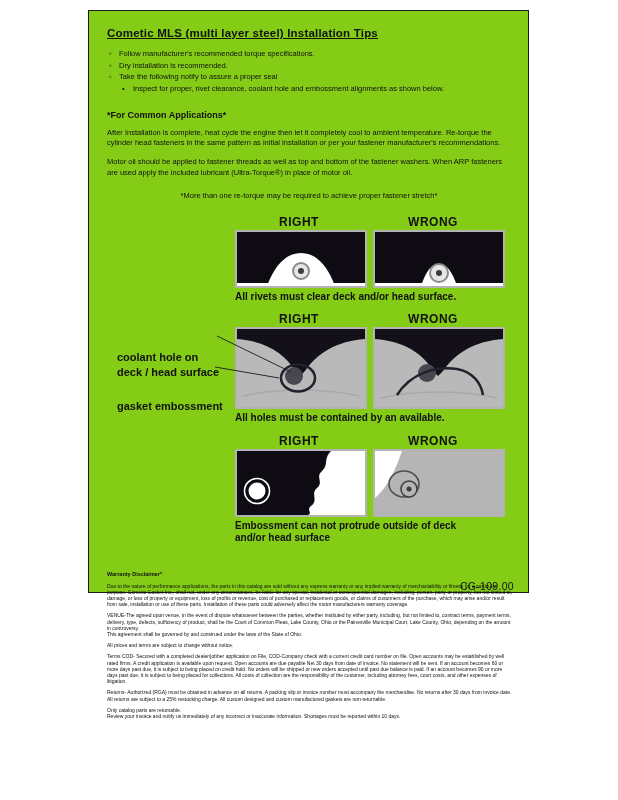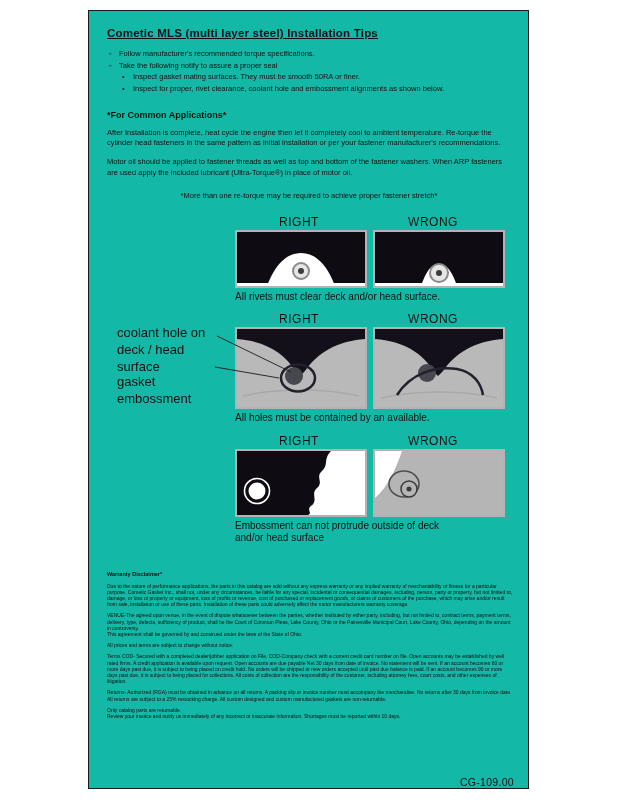--- a/index.html
+++ b/index.html
@@ -3,69 +3,69 @@
 <meta charset="utf-8">
 <style>
   html, body { margin:0; padding:0; }
   body {
     width:618px; height:800px; position:relative;
     background:#ffffff; color:#111111;
     font-family:"Liberation Sans", sans-serif;
     overflow:hidden;
   }
   .sheet {
-    position:absolute; left:88px; top:10px; width:441px; height:779px;
+    position:absolute; left:88px; top:10px; width:441px; height:583px;
     border:1px solid #1b1b1b; box-sizing:border-box;
-    padding:14px 18px 0 18px; background:#14b8a6;
+    padding:14px 18px 0 18px; background:#84cc16;
   }
   .doc-title {
     font-size:11.5px; font-weight:bold; text-decoration:underline;
     letter-spacing:0.2px; margin:2px 0 0 0;
   }
   ul.tips { list-style:none; margin:9px 0 0 0; padding:0 0 0 2px; font-size:7.5px; }
   .tip { position:relative; padding-left:10px; line-height:1.55; }
   .tip::before { content:"\25E6"; position:absolute; left:0; top:0; }
   .tip.sub { padding-left:24px; }
   .tip.sub::before { content:"\2022"; left:13px; }
   .diesel-heading { margin-top:15px; font-size:9px; font-weight:bold; }
   .para { margin:8px 0 0 0; font-size:7.5px; line-height:1.45; width:404px; }
   .note { margin-top:12px;text-align:center; }
 
   .figures { width:262px; margin:13px 0 0 128px; }
-  .figure { margin-bottom:9px; position:relative; }
+  .figure { margin-bottom:9px; position:relative;font-weight:bold; }
   .labels { display:flex; gap:6px; }
   .labels .lab { width:128px; text-align:center; font-size:12px; letter-spacing:0.5px; line-height:14px; }
   .panels { display:flex; gap:6px; margin-top:1px; }
   .panel { border:2px solid #b3b3b3; line-height:0; background:#fff; }
   .panel svg { display:block; }
   .caption { font-size:10px; margin-top:3px; line-height:1.25; }
   .pre { white-space:pre-line; }
 
-  .callout { position:absolute; font-size:13px; line-height:1.3; white-space:pre-line; width:108px; left:-118px; }
+  .callout { position:absolute; font-size:11px; line-height:1.3; white-space:pre-line; width:108px; left:-118px;margin-top:25px; }
   .callout.hole { top:13px; }
   .callout.emboss { top:62px; }
   .callout-lines { position:absolute; left:-118px; top:0; width:252px; height:100px; pointer-events:none; }
 
   .warranty { margin-top:26px; width:406px; font-size:5px; line-height:1.24; }
   .warranty .wh { font-size:5.5px; font-weight:bold; margin:0 0 5px 0; }
   .warranty p { margin:0 0 5px 0; }
 
   .doc-code { position:absolute; right:14px; bottom:0; font-size:10.5px; letter-spacing:0.3px; }
 </style>
 </head>
 <body>
 
 <div class="sheet">
 
   <h1 class="doc-title">Cometic MLS (multi layer steel) Installation Tips</h1>
 
   <ul class="tips">
     <li class="tip"><span>Follow manufacturer's recommended torque specifications.</span></li>
+    <li class="tip"><span>Dry installation is recommended.</span></li>
     <li class="tip"><span>Take the following notify to assure a proper seal</span></li>
-    <li class="tip sub"><span>Inspect gasket mating surfaces.  They must be smooth 50RA or finer.</span></li>
     <li class="tip sub"><span>Inspect for proper, rivet clearance, coolant hole and embossment alignments as shown below.</span></li>
   </ul>
 
   <div class="diesel-heading">*For Common Applications*</div>
   <p class="para">After Installation is complete, heat cycle the engine then let it completely cool to ambient temperature. Re-torque the cylinder head fasteners in the same pattern as initial installation or per your fastener manufacturer's recommendations.</p>
   <p class="para">Motor oil should be applied to fastener threads as well as top and bottom of the fastener washers. When ARP fasteners are used apply the included lubricant (Ultra-Torque®) in place of motor oil.</p>
   <p class="para note">*More than one re-torque may be required to achieve proper fastener stretch*</p>
 
   <div class="figures">
 

